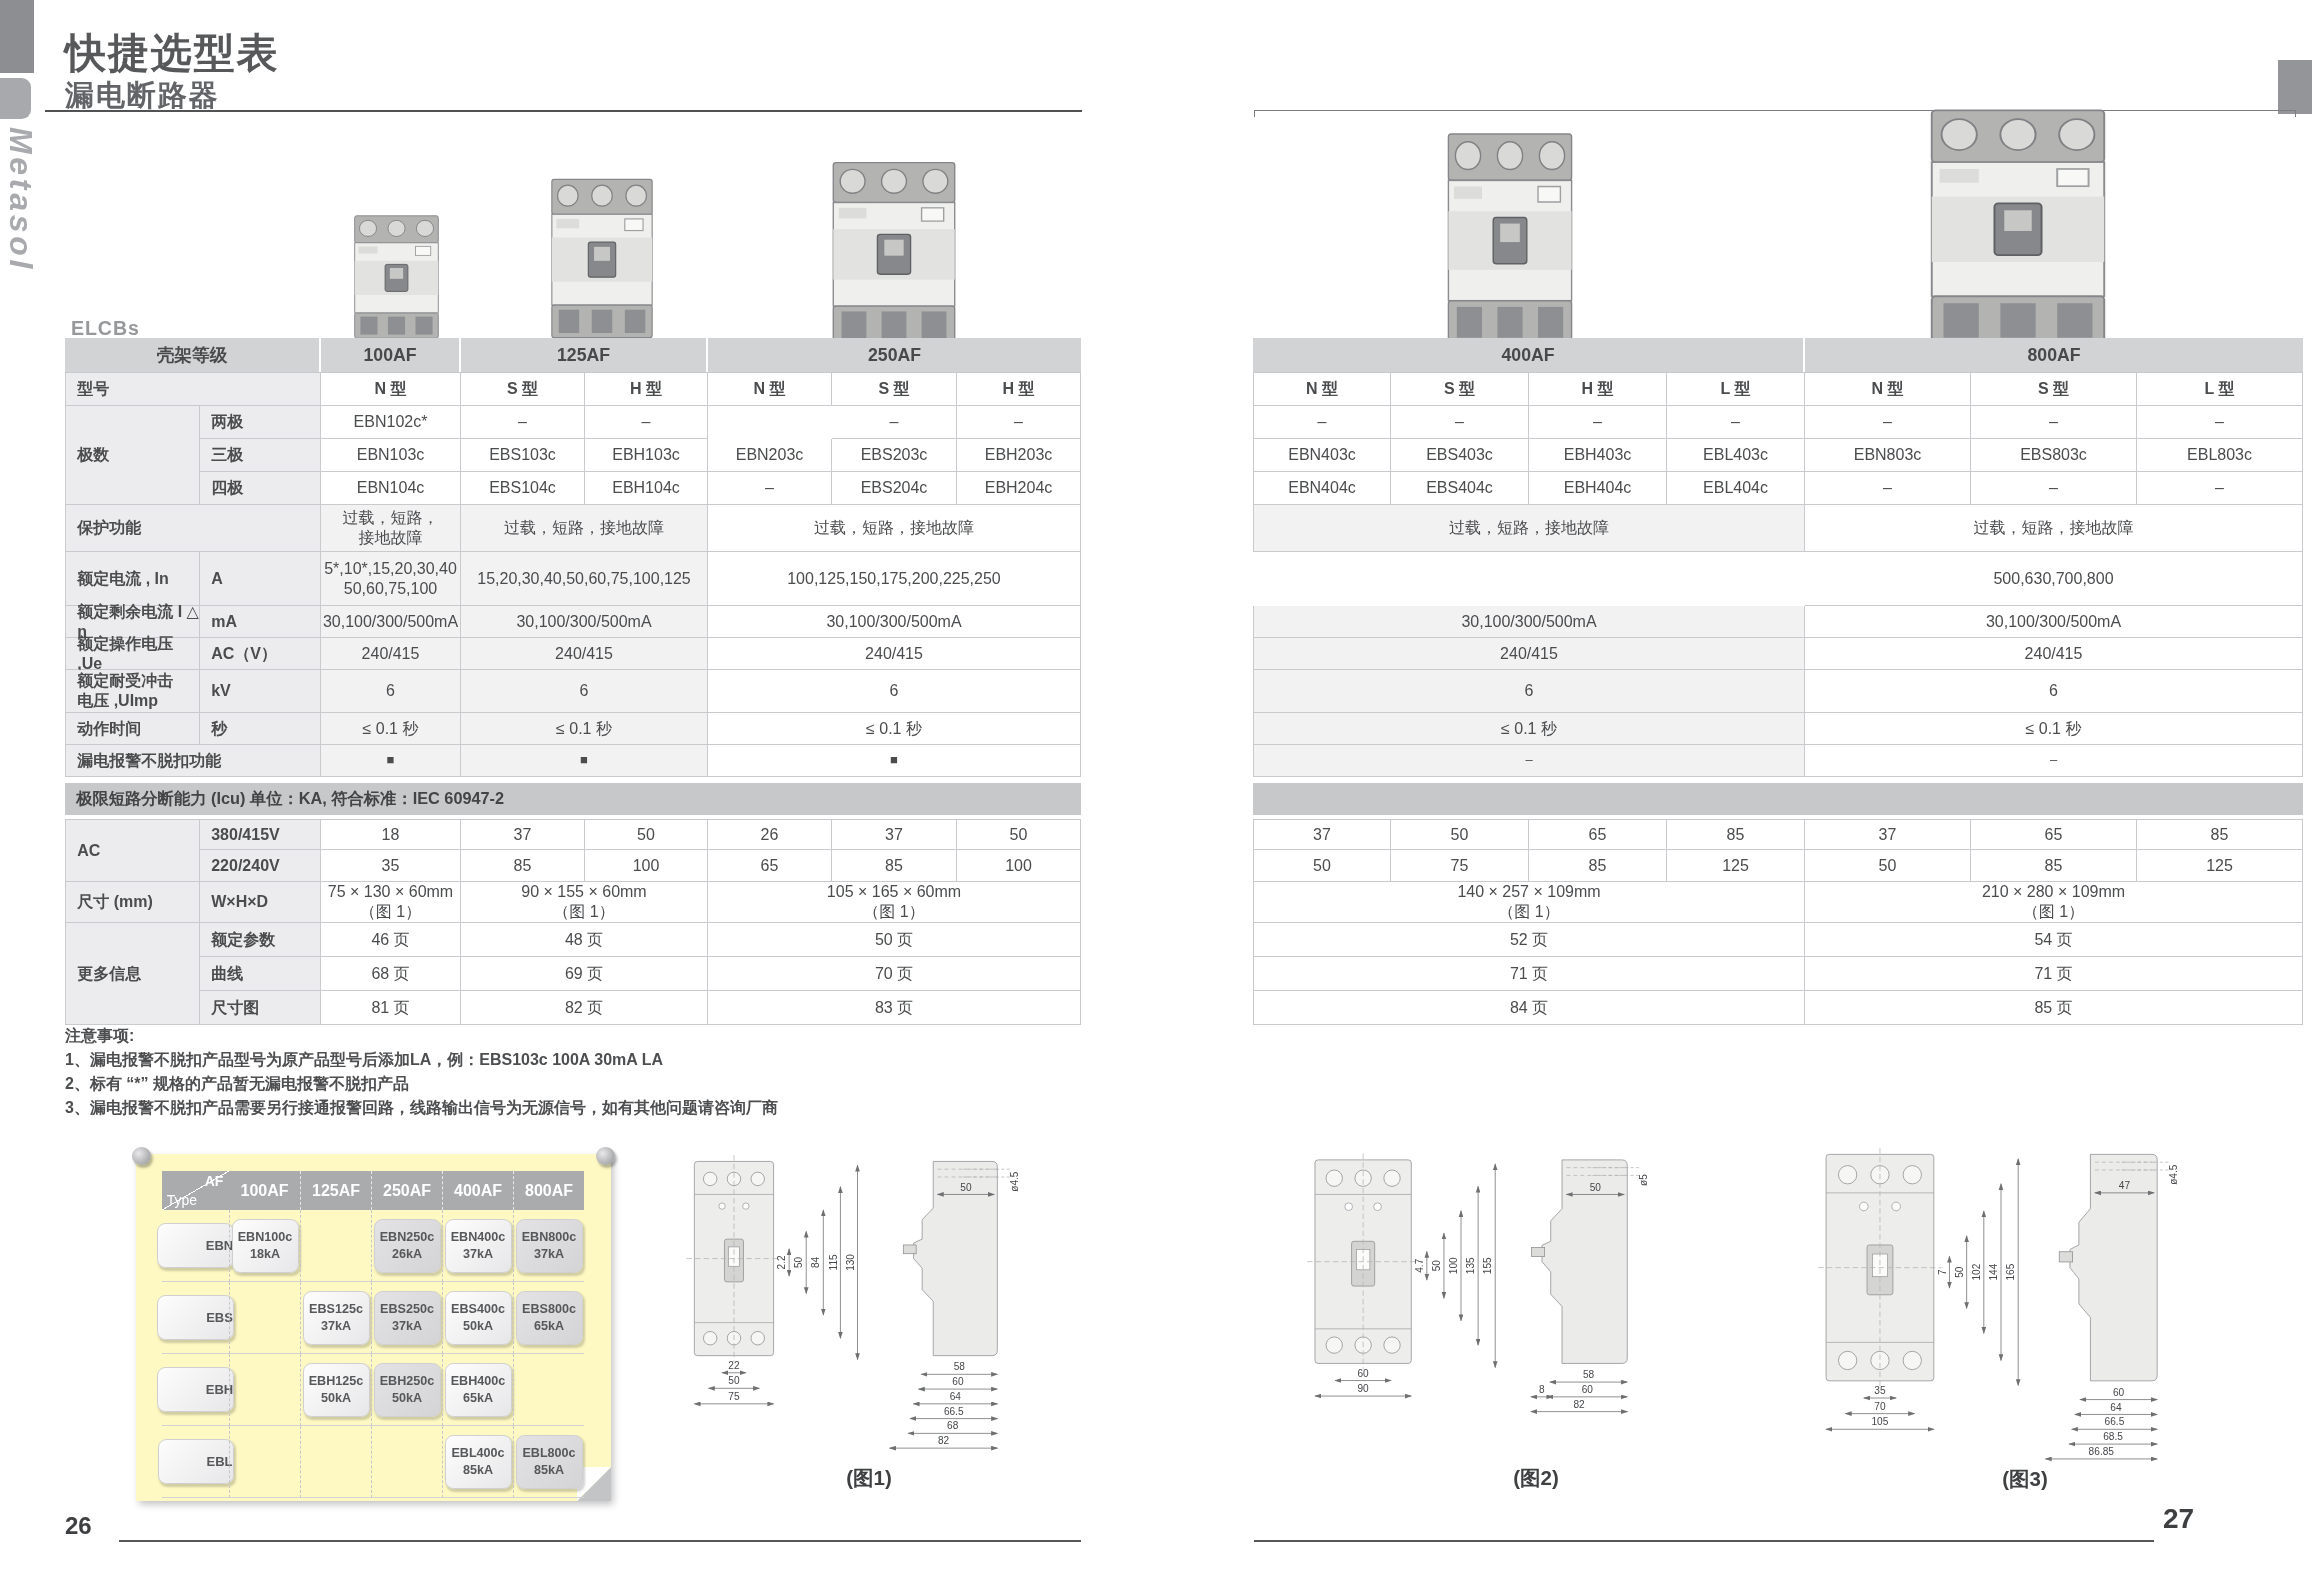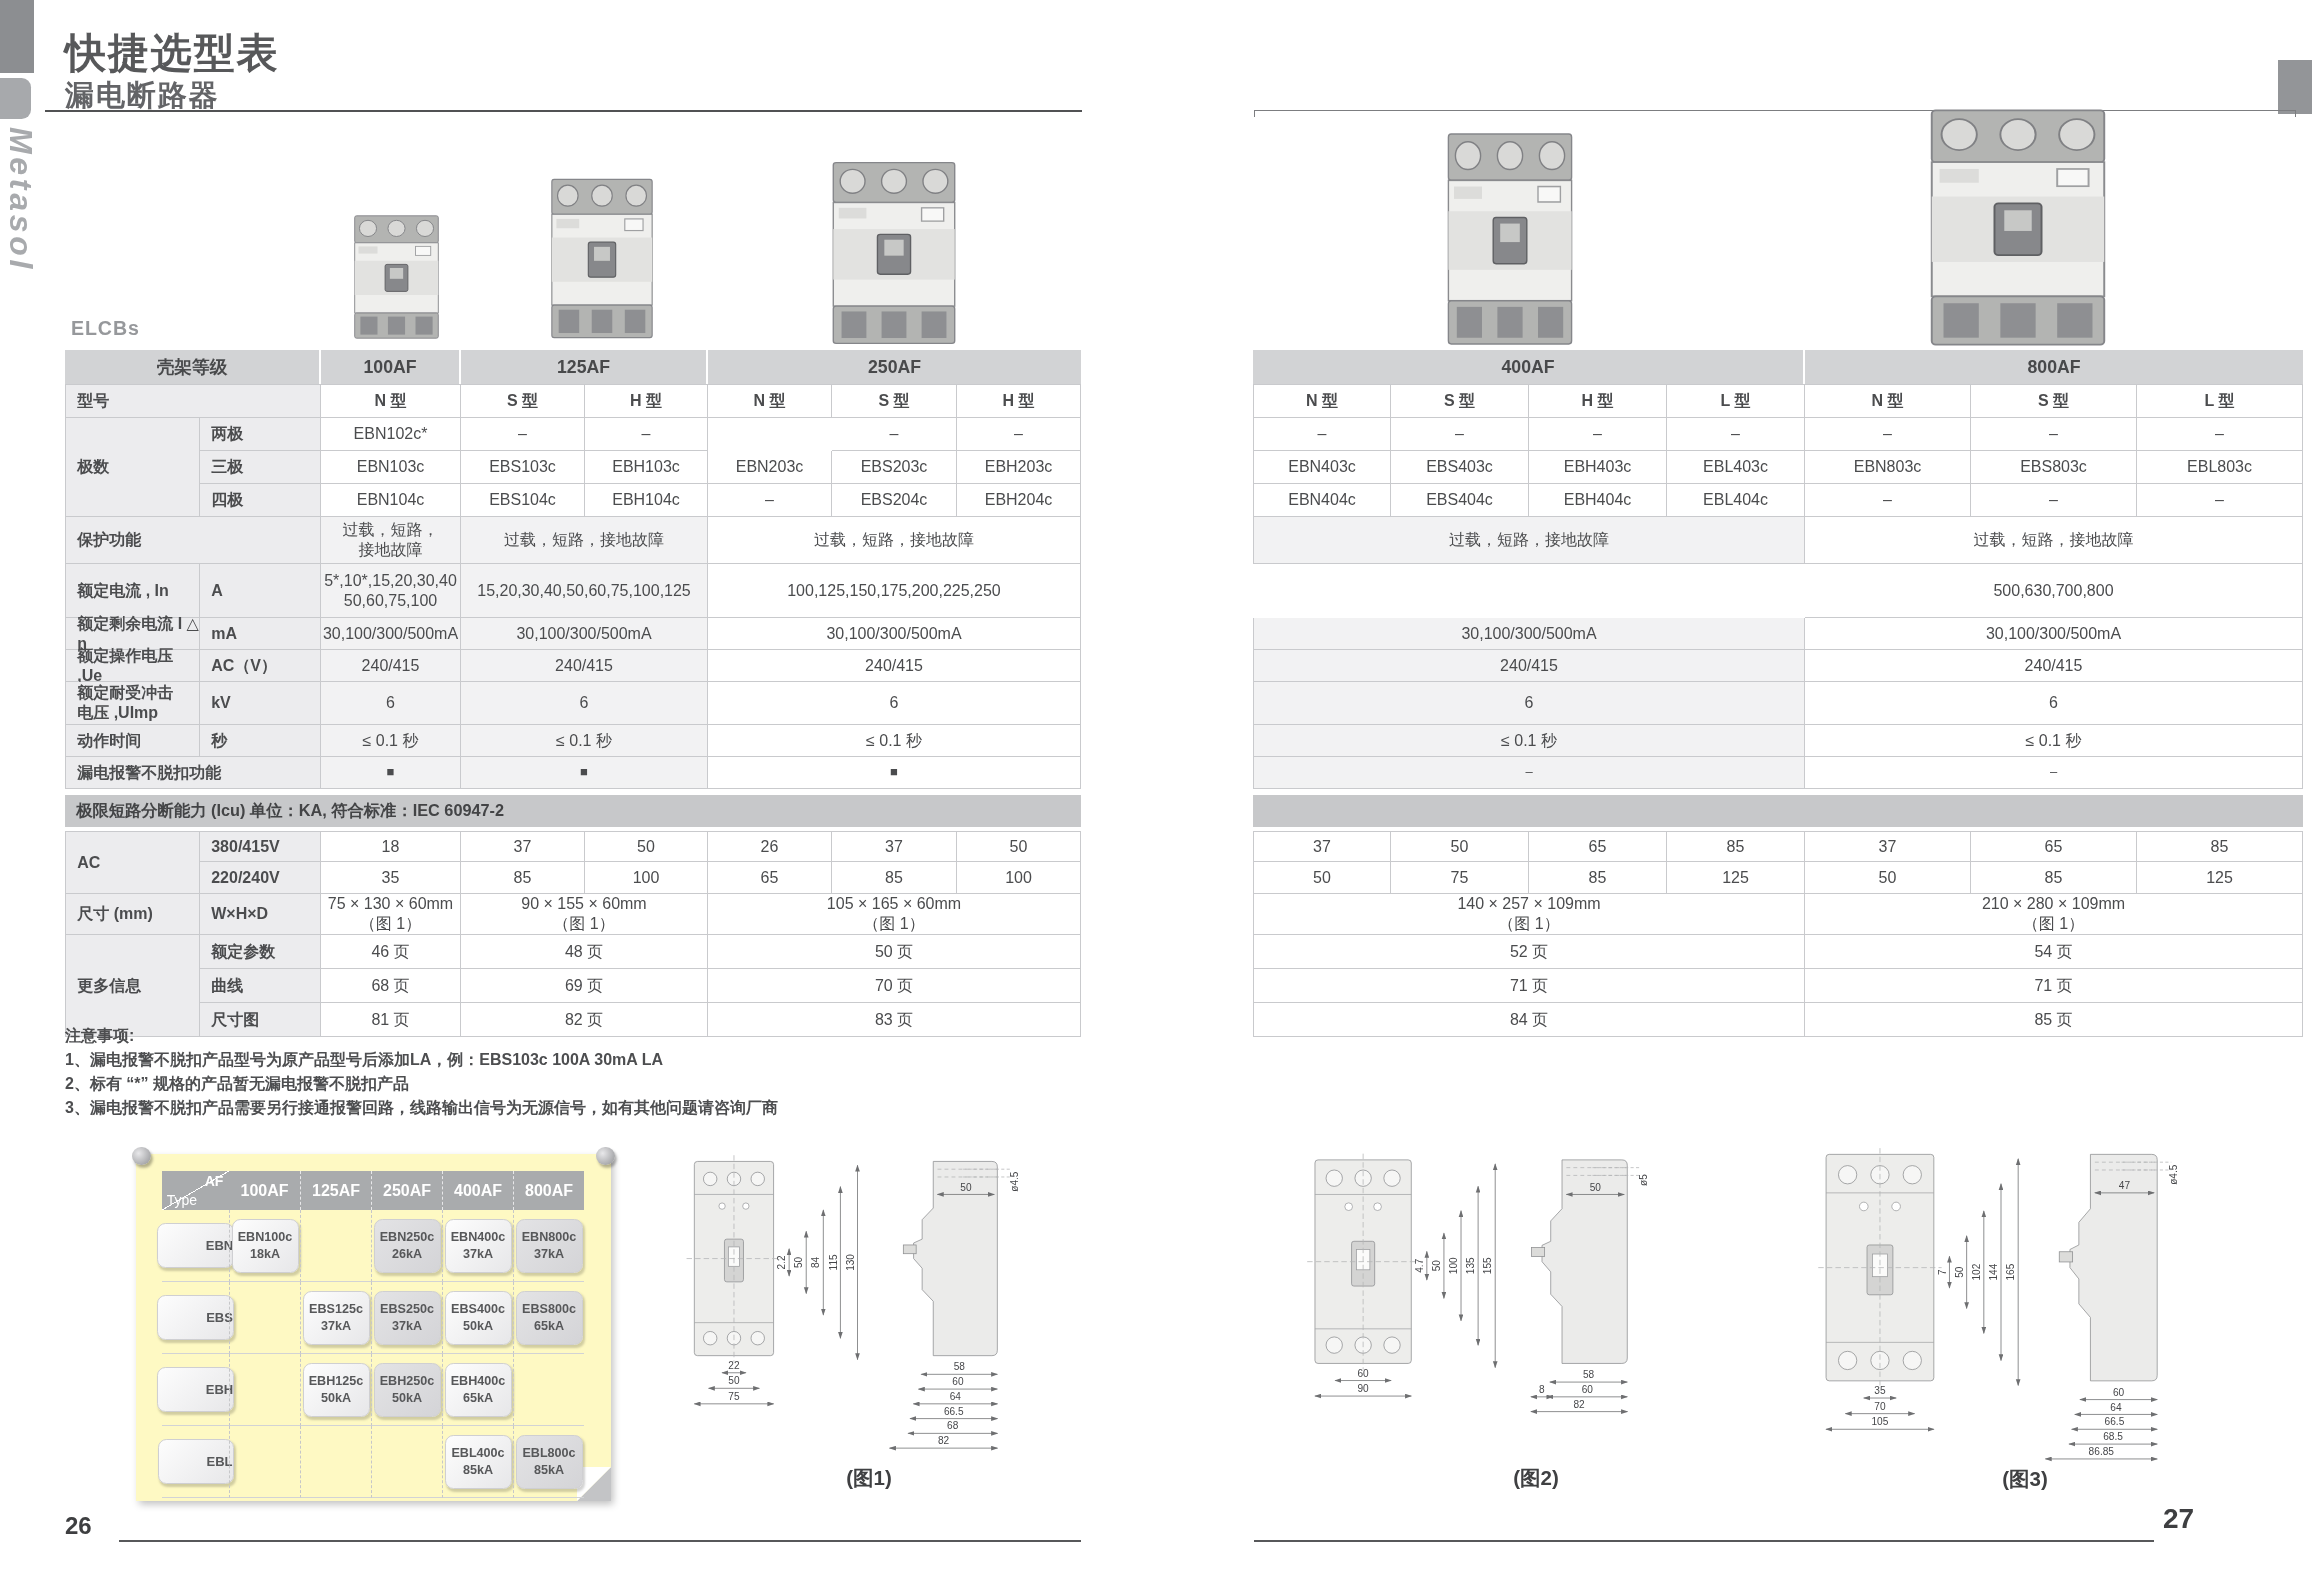--- a/index.html
+++ b/index.html
@@ -17,21 +17,21 @@
   .title{position:absolute;left:65px;top:26px;font-size:41px;font-weight:bold;color:#57585a;letter-spacing:1.9px;}
   .subtitle{position:absolute;left:65px;top:76px;font-size:29px;font-weight:bold;color:#636467;letter-spacing:1.9px;}
   .rule-left{position:absolute;left:45px;top:110px;width:1037px;height:1.9px;background:#515254;}
   .rule-right{position:absolute;left:1254px;top:110px;width:1042px;height:0.9px;background:#7c7d80;}
   .rule-right .tick{position:absolute;top:0;width:0.9px;height:6.5px;background:#7c7d80;}
   .elcbs{position:absolute;left:71px;top:317px;font-size:19.6px;font-weight:bold;color:#96989b;letter-spacing:0.9px;}
 
   .photo{position:absolute;}
 
   
-  #mainTable{position:absolute;left:65px;top:350px;width:2237px;display:grid;
+  #mainTable{position:absolute;left:65px;top:338px;width:2237px;display:grid;
      grid-template-columns:135px 121px 140px 124px 123px 124px 125px 124px 172px 138px 138px 138px 138px 166px 166px 166px;
      grid-template-rows:34px 34px 33px 33px 33px 47px 54px 32px 32px 43px 32px 32px 5.6px 32px 4.7px 31px 32px 41px 34px 34px 34px;}
   .tc{border-right:0.9px solid #c9cacd;border-bottom:0.9px solid #c9cacd;display:flex;align-items:center;
       justify-content:center;text-align:center;font-size:16px;color:#4b4c4e;background:#fff;line-height:1.25;}
   .tc.le{border-left:0.9px solid #c9cacd;}
   .tc.rt{border-top:0.9px solid #c9cacd;}
   .tc.lab{background:#ececee;justify-content:flex-start;text-align:left;padding-left:11.2px;font-weight:bold;}
   .tc.hd{background:#d2d3d5;border:none;border-right:2.8px solid #fff;font-weight:bold;font-size:17.7px;color:#48494b;}
   .tc.hd.last{border-right:none;}
   .tc.model{font-weight:bold;}

